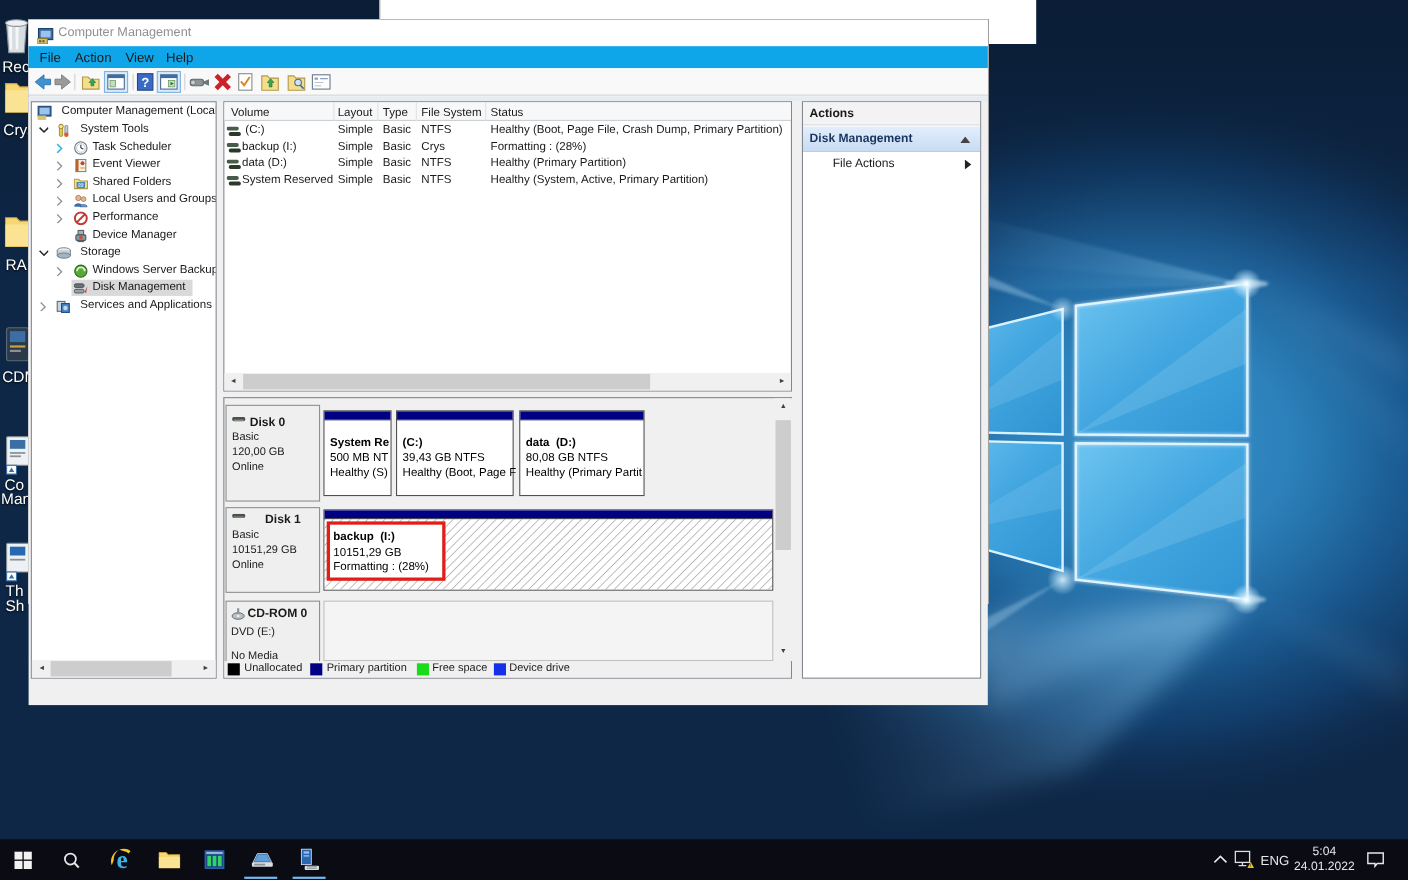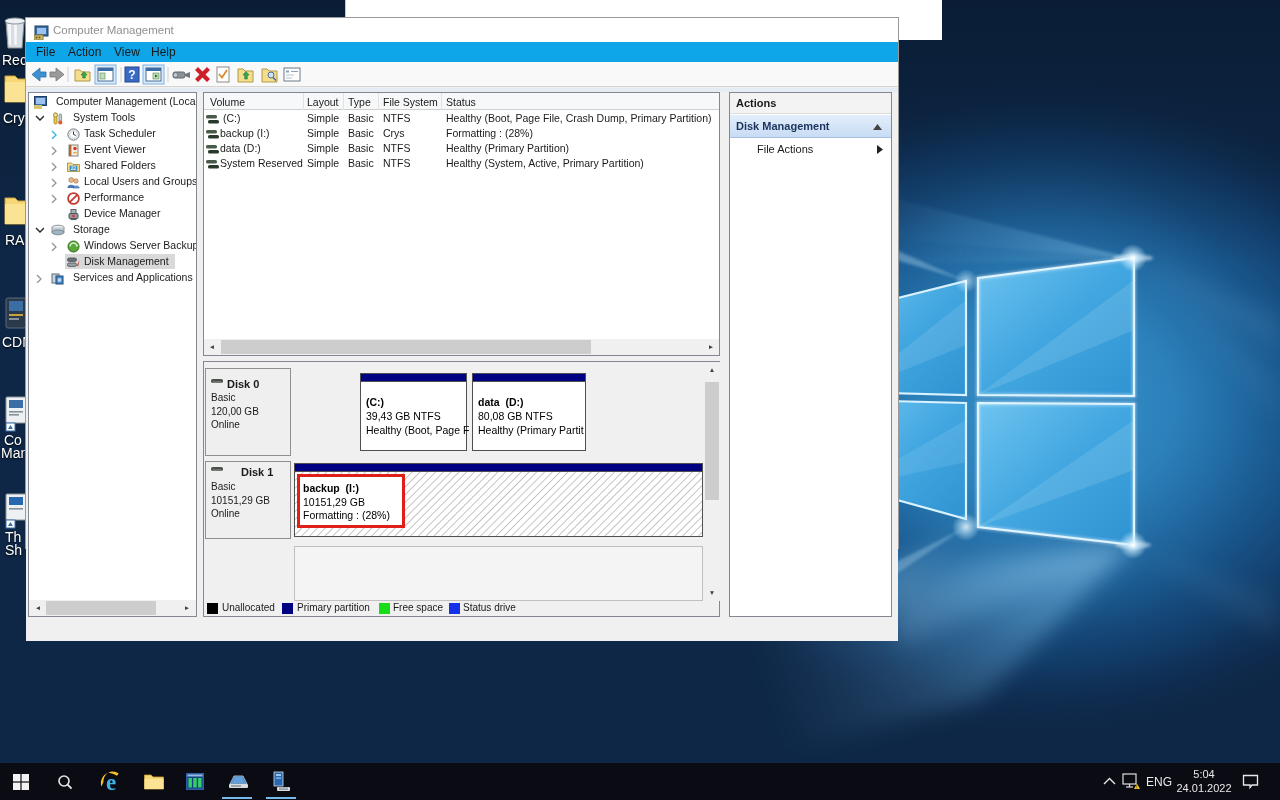--- a/index.html
+++ b/index.html
@@ -458,20 +458,24 @@
         <div class="dlabel" style="left:1px;top:6px;width:86px;height:88px">
           <svg style="position:absolute;left:5px;top:10px" width="14" height="10">
               <rect x="0" y="0" width="12" height="4" rx="1.8" fill="#4a524a"></rect>
               <rect x="1.5" y="2.5" width="9" height="1.2" fill="#8a928a"></rect>
             </svg>
           <div style="position:absolute;left:21px;top:9px" class="b">Disk 0</div>
           <div style="position:absolute;left:5px;top:23px">Basic</div>
           <div style="position:absolute;left:5px;top:37px">120,00 GB</div>
           <div style="position:absolute;left:5px;top:50px">Online</div>
         </div>
+        <div class="dblock" style="left:90px;top:11px;width:62px;height:78px">
+          <div class="bar"></div>
+          <div class="dt"><b>System Re</b><br>500 MB NT<br>Healthy (S)</div>
+        </div>
         <div class="dblock" style="left:156px;top:11px;width:107px;height:78px">
           <div class="bar"></div>
           <div class="dt"><b>(C:)</b><br>39,43 GB NTFS<br>Healthy (Boot, Page F</div>
         </div>
         <div class="dblock" style="left:268px;top:11px;width:114px;height:78px">
           <div class="bar"></div>
           <div class="dt"><b>data&nbsp; (D:)</b><br>80,08 GB NTFS<br>Healthy (Primary Partit</div>
         </div>
 
         <div class="dlabel" style="left:1px;top:99px;width:86px;height:78px">
@@ -493,37 +497,47 @@
                   <line x1="0" y1="0" x2="0" y2="5.5" stroke="#9e9e9e" stroke-width="1.2"></line>
                 </pattern>
               </defs>
             <rect x="0" y="0" width="407" height="64" fill="url(#hatch)"></rect>
           </svg>
           <div style="position:absolute;left:3px;top:11px;width:106px;height:52px;background:#fff"></div>
           <div class="dt" style="left:8px;top:18px;line-height:13.5px;z-index:2"><b>backup&nbsp; (I:)</b><br>10151,29 GB<br>Formatting : (28%)</div>
           <div style="position:absolute;left:2px;top:10px;width:108px;height:54px;border:3px solid #e02018;z-index:3"></div>
         </div>
 
+        <div class="dlabel" style="left:1px;top:184px;width:86px;height:68px">
+          <svg style="position:absolute;left:4px;top:5px" width="13" height="12">
+              <ellipse cx="6.5" cy="8" rx="5.5" ry="3" fill="#b8c0c6" stroke="#5a6268" stroke-width="0.8"></ellipse>
+              <circle cx="6.5" cy="8" r="1.2" fill="#eef2f4"></circle>
+              <rect x="5.5" y="1" width="2" height="5" fill="#8a9298"></rect>
+            </svg>
+          <div style="position:absolute;left:19px;top:5px" class="b">CD-ROM 0</div>
+          <div style="position:absolute;left:4px;top:22px">DVD (E:)</div>
+          <div style="position:absolute;left:4px;top:44px">No Media</div>
+        </div>
         <div style="position:absolute;left:90px;top:184px;width:409px;height:55px;background:#f4f4f4;border:1px solid #c0c0c0"></div>
 
         <div class="sb" style="left:500px;top:0;width:16px;height:239px">
           <div class="sbarr" style="left:0;top:2px;width:16px;line-height:12px">▲</div>
           <div class="sbarr" style="left:0;bottom:2px;width:16px;line-height:12px">▼</div>
           <div class="sbth" style="left:1px;top:20px;width:14px;height:118px"></div>
         </div>
 
         <div class="legend" style="left:0;top:239px;width:515px;height:15px;background:#f0f0f0">
           <b style="left:3px;background:#000"></b>
             <span style="left:18px">Unallocated</span>
           <b style="left:78px;background:#000082"></b>
             <span style="left:93px">Primary partition</span>
           <b style="left:175px;background:#18dc18"></b>
             <span style="left:189px">Free space</span>
           <b style="left:245px;background:#1430e8"></b>
-            <span style="left:259px">Status drive</span>
+            <span style="left:259px">Device drive</span>
         </div>
       </div>
 
       <div class="panel" id="actpanel" style="left:703px;top:4px;width:163px;height:525px">
         <div class="arow" style="left:0;top:0;width:161px;height:21px;background:#f3f3f3;border-bottom:1px solid #dcdcdc">
           <span style="position:absolute;left:6px;top:4px;font-weight:bold;color:#1a1a1a">Actions</span>
         </div>
         <div class="arow" style="left:0;top:22px;width:161px;height:23px;background:linear-gradient(#e3eefb,#c8dcf4);border-bottom:1px solid #a8c2de">
           <span style="position:absolute;left:6px;top:5px;font-weight:bold;color:#19355e">Disk Management</span>
           <svg style="position:absolute;right:9px;top:9px" width="9" height="6">

